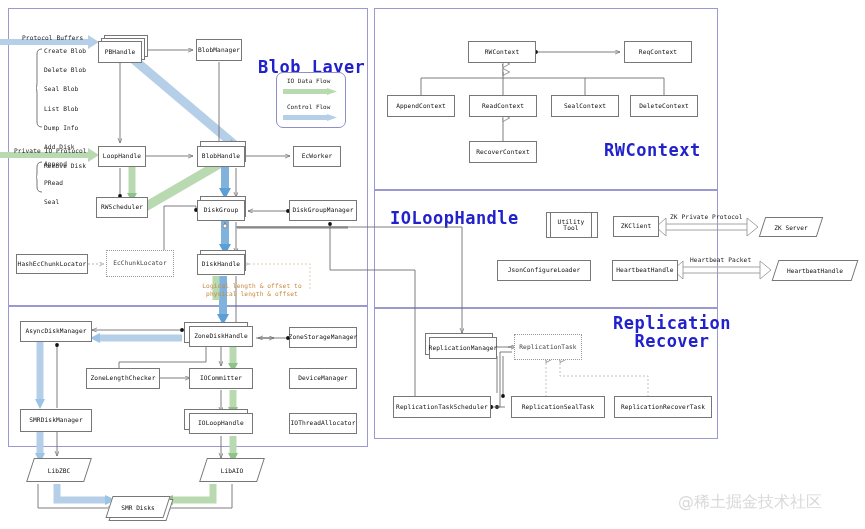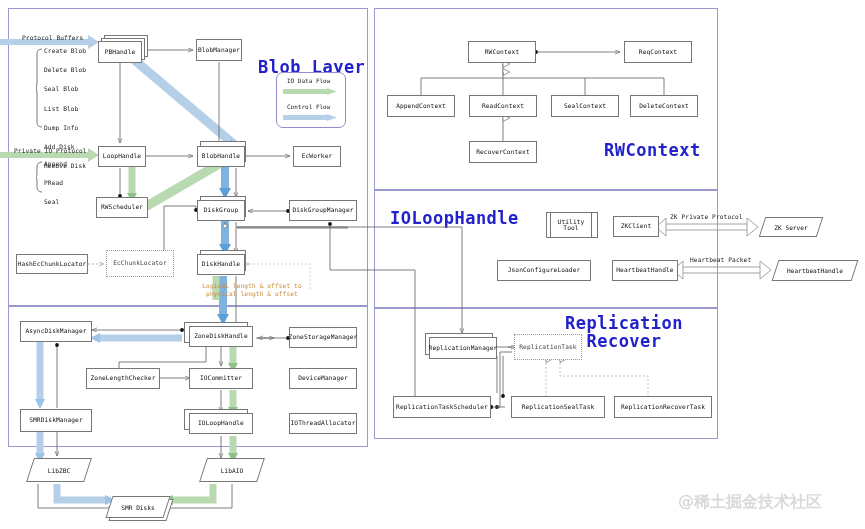--- a/index.html
+++ b/index.html
@@ -49,21 +49,21 @@
 
   <div class="sect" style="left:8px;top:8px;width:360px;height:298px;"></div>
   <div class="sect" style="left:8px;top:306px;width:360px;height:141px;"></div>
   <div class="sect" style="left:374px;top:8px;width:344px;height:182px;"></div>
   <div class="sect" style="left:374px;top:190px;width:344px;height:118px;"></div>
   <div class="sect" style="left:374px;top:308px;width:344px;height:131px;"></div>
 
   <div class="secttitle" style="left:258px;top:36px;font-size:17px;margin-top:22px;">Blob Layer</div>
   <div class="secttitle" style="left:604px;top:141px;font-size:17px;">RWContext</div>
   <div class="secttitle" style="left:390px;top:209px;font-size:17px;">IOLoopHandle</div>
-  <div class="secttitle" style="left:562px;top:314px;font-size:17px;text-align:center;width:124px;">Replication
+  <div class="secttitle" style="left:610px;top:314px;font-size:17px;text-align:center;width:124px;">Replication
 Recover</div>
 
   <svg id="wires">
     <defs>
       <marker id="ah" markerWidth="7" markerHeight="7" refX="6" refY="2.5" orient="auto">
         <path d="M0,0 L6,2.5 L0,5" fill="none" stroke="#6f6f6f" stroke-width="0.8"></path>
       </marker>
       <marker id="ahf" markerWidth="6" markerHeight="6" refX="5" refY="2.2" orient="auto">
         <path d="M0,0 L5,2.2 L0,4.4 Z" fill="#6f6f6f"></path>
       </marker>
@@ -376,15 +376,15 @@
   <div class="node" style="left:429px;top:337px;width:68px;height:22px;">ReplicationManager</div>
 
   <div class="node dashed" style="left:514px;top:334px;width:68px;height:26px;">ReplicationTask</div>
 
   <div class="node" style="left:393px;top:396px;width:98px;height:22px;">ReplicationTaskScheduler</div>
 
   <div class="node" style="left:511px;top:396px;width:94px;height:22px;">ReplicationSealTask</div>
 
   <div class="node" style="left:614px;top:396px;width:98px;height:22px;">ReplicationRecoverTask</div>
 
-  <div class="wm" style="left:678px;top:492px;font-weight:bold;">@稀土掘金技术社区</div>
+  <div class="wm" style="left:678px;top:492px;">@稀土掘金技术社区</div>
 
 </div>
 
 </body></html>

